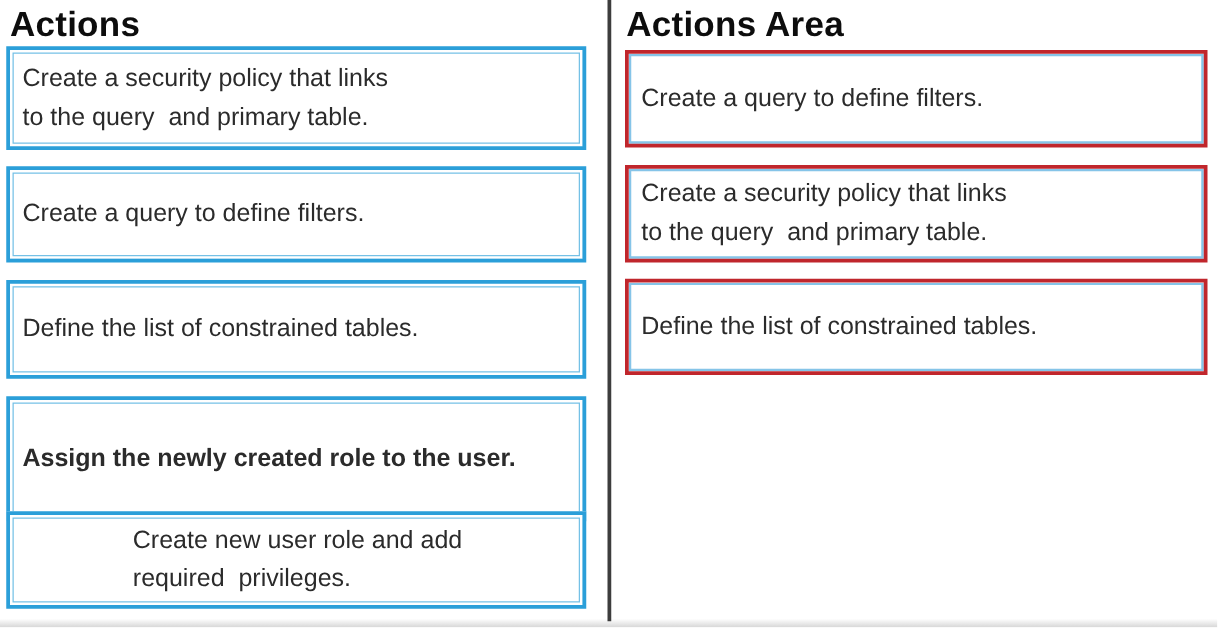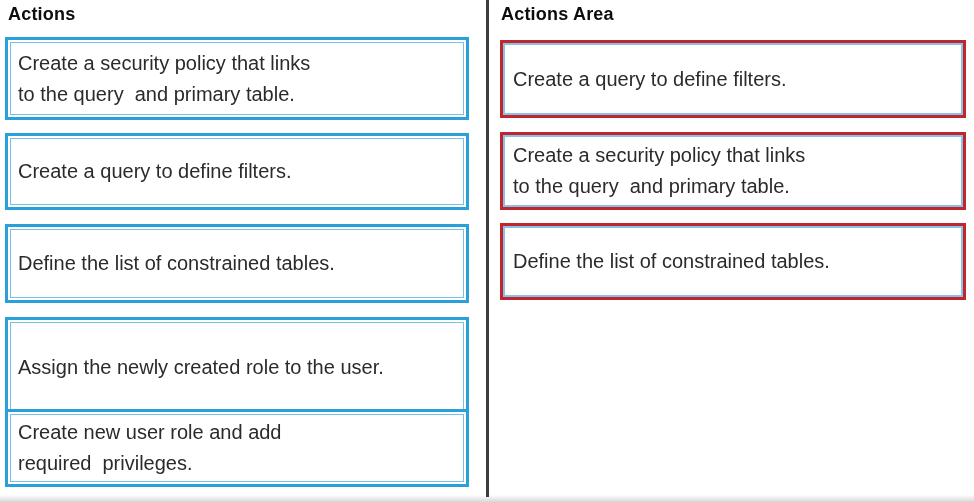--- a/index.html
+++ b/index.html
@@ -10,21 +10,21 @@
   }
   #screen {
     position: relative;
     width: 974px;
     height: 502px;
     background: #ffffff;
     overflow: hidden;
   }
   .col-title {
     position: absolute;
-    font-size: 18px;
+    font-size: 28px;
     font-weight: bold;
     color: #0d0d0d;
     letter-spacing: 0.2px;
     white-space: nowrap;
   }
   #actions-title { left: 8px; top: 4px; }
   #answer-title  { left: 501px; top: 4px; }
 
   .divider {
     position: absolute;
@@ -67,22 +67,22 @@
     font-size: 20px;
     line-height: 1.55;
     color: var(--text, #2b2b2b);
     white-space: pre-wrap;
   }
 
   
   #action-0 { top: 37px;  height: 83px; }
   #action-1 { top: 133px; height: 77px; }
   #action-2 { top: 224px; height: 79px; }
-  #action-3 { top: 317px; height: 100px; }
-  #action-4 { top: 409px; height: 78px; }
+  #action-3 { top: 317px; height: 100px; font-weight: bold; }
+  #action-4 { top: 409px; height: 78px; justify-content: center; }
 
   
   #answer-0 { top: 40px;  height: 78px; }
   #answer-1 { top: 132px; height: 78px; }
   #answer-2 { top: 223px; height: 77px; }
 
   .bottom-shade {
     position: absolute;
     left: 0;
     bottom: 0;

